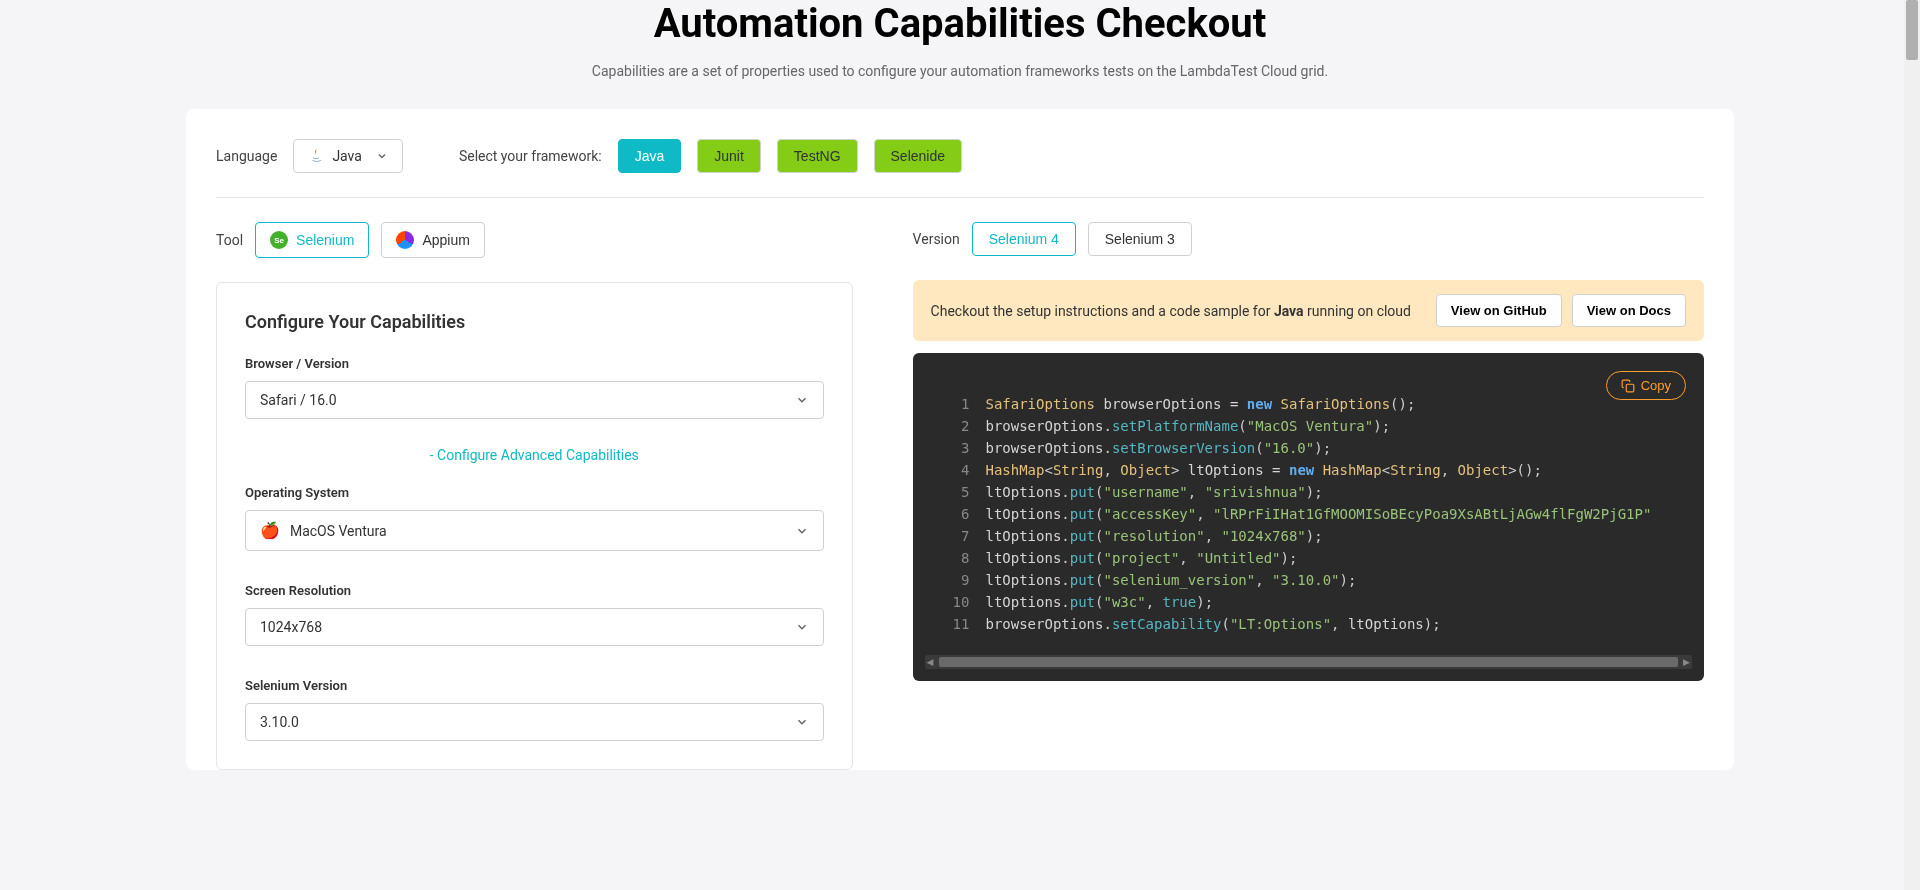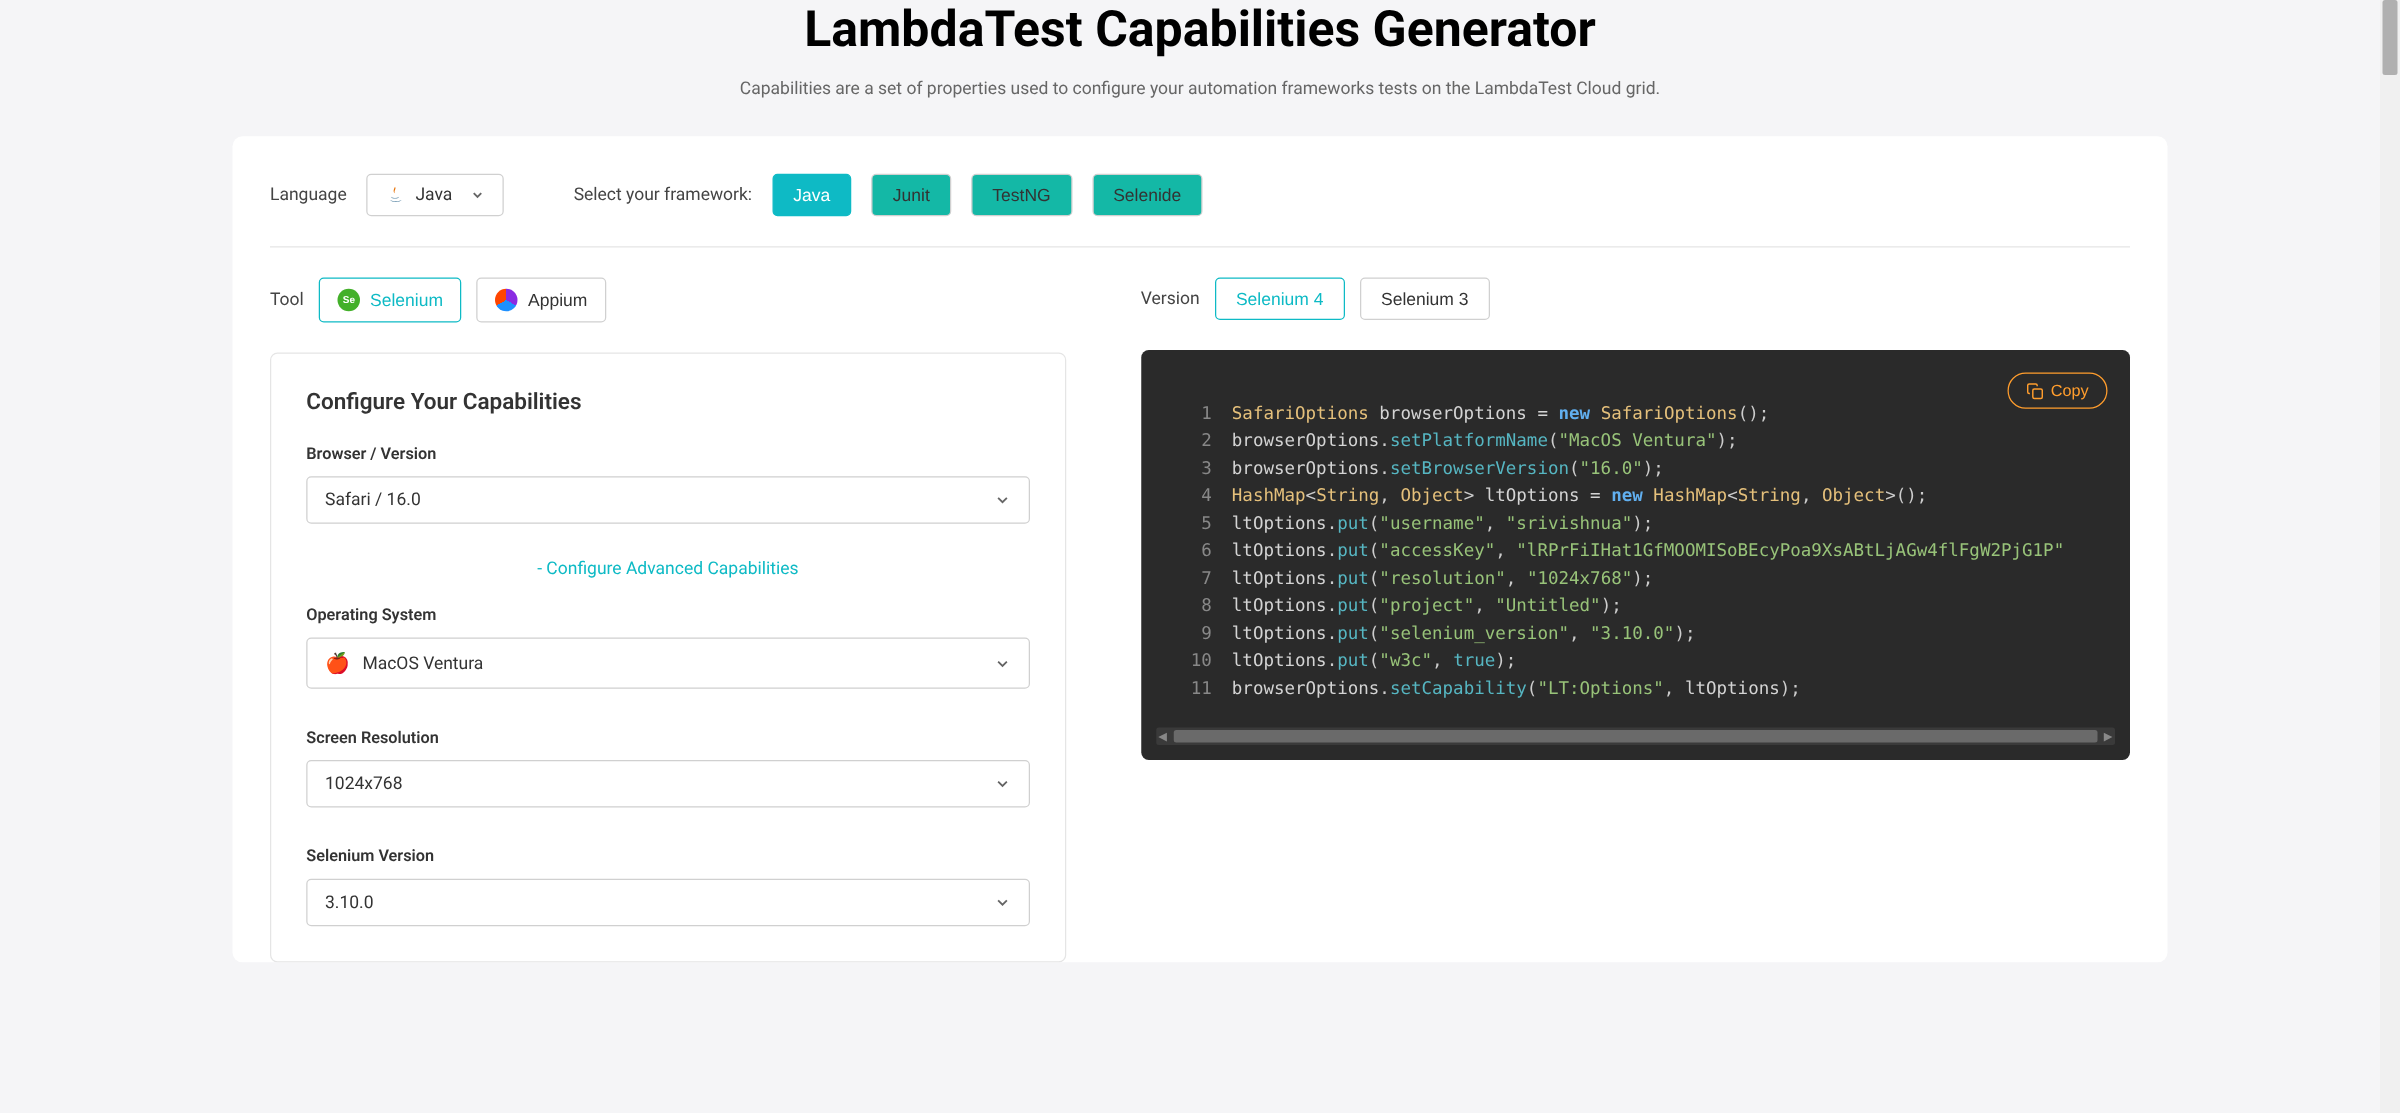--- a/index.html
+++ b/index.html
@@ -8,21 +8,21 @@
 .header { text-align: center; padding: 0 0 30px; }
 .title { font-size: 40px; font-weight: 700; color: #000; margin-bottom: 16px; }
 .subtitle { font-size: 14px; color: #666; }
 .main-card { background: #fff; border-radius: 8px; padding: 30px 0 0; }
 .top-bar { display: flex; align-items: center; gap: 16px; padding: 0 0 24px; margin: 0 30px; border-bottom: 1px solid #e5e5e5; }
 .lang-label { font-size: 14px; color: #444; }
 .lang-select { display: inline-flex; align-items: center; gap: 8px; border: 1px solid #d0d0d0; border-radius: 4px; padding: 8px 14px; background: #fff; cursor: pointer; font-size: 14px; }
 .java-icon { width: 16px; height: 16px; display: inline-block; }
 .chev { margin-left: 6px; }
 .fw-label { font-size: 14px; color: #444; margin-left: 40px; }
-.fw-btn { border: 1px solid #d0d0d0; background: #14b8a6; padding: 8px 16px; border-radius: 4px; font-size: 14px; cursor: pointer; color: #333; }
+.fw-btn { border: 1px solid #d0d0d0; background: #84cc16; padding: 8px 16px; border-radius: 4px; font-size: 14px; cursor: pointer; color: #333; }
 .fw-btn.active { background: #0ebac5; border-color: #0ebac5; color: #fff; }
 .body-row { display: flex; padding-top: 24px; }
 .left { width: 45%; padding: 0 30px; }
 .right { width: 55%; padding: 0 30px; }
 .tool-row, .ver-row { display: flex; align-items: center; gap: 12px; margin-bottom: 24px; }
 .tool-label, .ver-label { font-size: 14px; color: #444; }
 .tool-btn { display: inline-flex; align-items: center; gap: 8px; border: 1px solid #d0d0d0; background: #fff; padding: 8px 14px; border-radius: 4px; font-size: 14px; cursor: pointer; color: #333; }
 .tool-btn.active { border-color: #0ebac5; color: #0ebac5; }
 .sel-icon { width: 18px; height: 18px; background: #43b02a; border-radius: 50%; display: inline-block; position: relative; }
 .sel-icon::after { content: 'Se'; color: #fff; font-size: 8px; font-weight: 700; position: absolute; top: 50%; left: 50%; transform: translate(-50%, -50%); }
@@ -61,21 +61,21 @@
 .hscroll-thumb { position: absolute; left: 14px; right: 14px; height: 10px; background: #6a6a6a; border-radius: 2px; }
 .vscroll { position: fixed; right: 0; top: 0; height: 100vh; width: 16px; background: #f0f0f0; }
 .vscroll-thumb { position: absolute; left: 2px; width: 12px; top: 0; height: 60px; background: #b0b0b0; border-radius: 2px; }
 svg { display: block; }
 </style>
 </head>
 <body>
 
 <div class="page">
   <div class="header">
-    <h1 class="title">LambdaTest Capabilities Generator</h1>
+    <h1 class="title">Automation Capabilities Checkout</h1>
     <p class="subtitle">Capabilities are a set of properties used to configure your automation frameworks tests on the LambdaTest Cloud grid.</p>
   </div>
 
   <div class="main-card">
     <div class="top-bar">
       <span class="lang-label">Language</span>
       <div class="lang-select">
         <span class="java-icon">
           <svg viewBox="0 0 24 24" width="16" height="16">
               <path fill="#e76f00" d="M12 2c2 3-2 5 0 8-3-2-1-6 0-8z"></path>
@@ -168,20 +168,29 @@
         </div>
       </div>
 
       <div class="right">
         <div class="ver-row">
           <span class="ver-label">Version</span>
           <button class="ver-btn active">Selenium 4</button>
           <button class="ver-btn">Selenium 3</button>
         </div>
 
+        <div class="banner">
+          <div class="banner-text">
+            <span>Checkout the setup instructions and a code sample for </span><b>Java</b><span> running on cloud</span>
+          </div>
+          <div class="banner-btns">
+            <button class="banner-btn">View on GitHub</button>
+            <button class="banner-btn">View on Docs</button>
+          </div>
+        </div>
 
         <div class="code-block">
           <button class="copy-btn">
             <span>
                 <svg width="14" height="14" viewBox="0 0 24 24" fill="none" stroke="#ff9d2d" stroke-width="2">
                   <rect x="9" y="9" width="13" height="13" rx="2"></rect>
                   <path d="M5 15H4a2 2 0 0 1-2-2V4a2 2 0 0 1 2-2h9a2 2 0 0 1 2 2v1"></path>
                 </svg>
               </span>
             <span>Copy</span>

